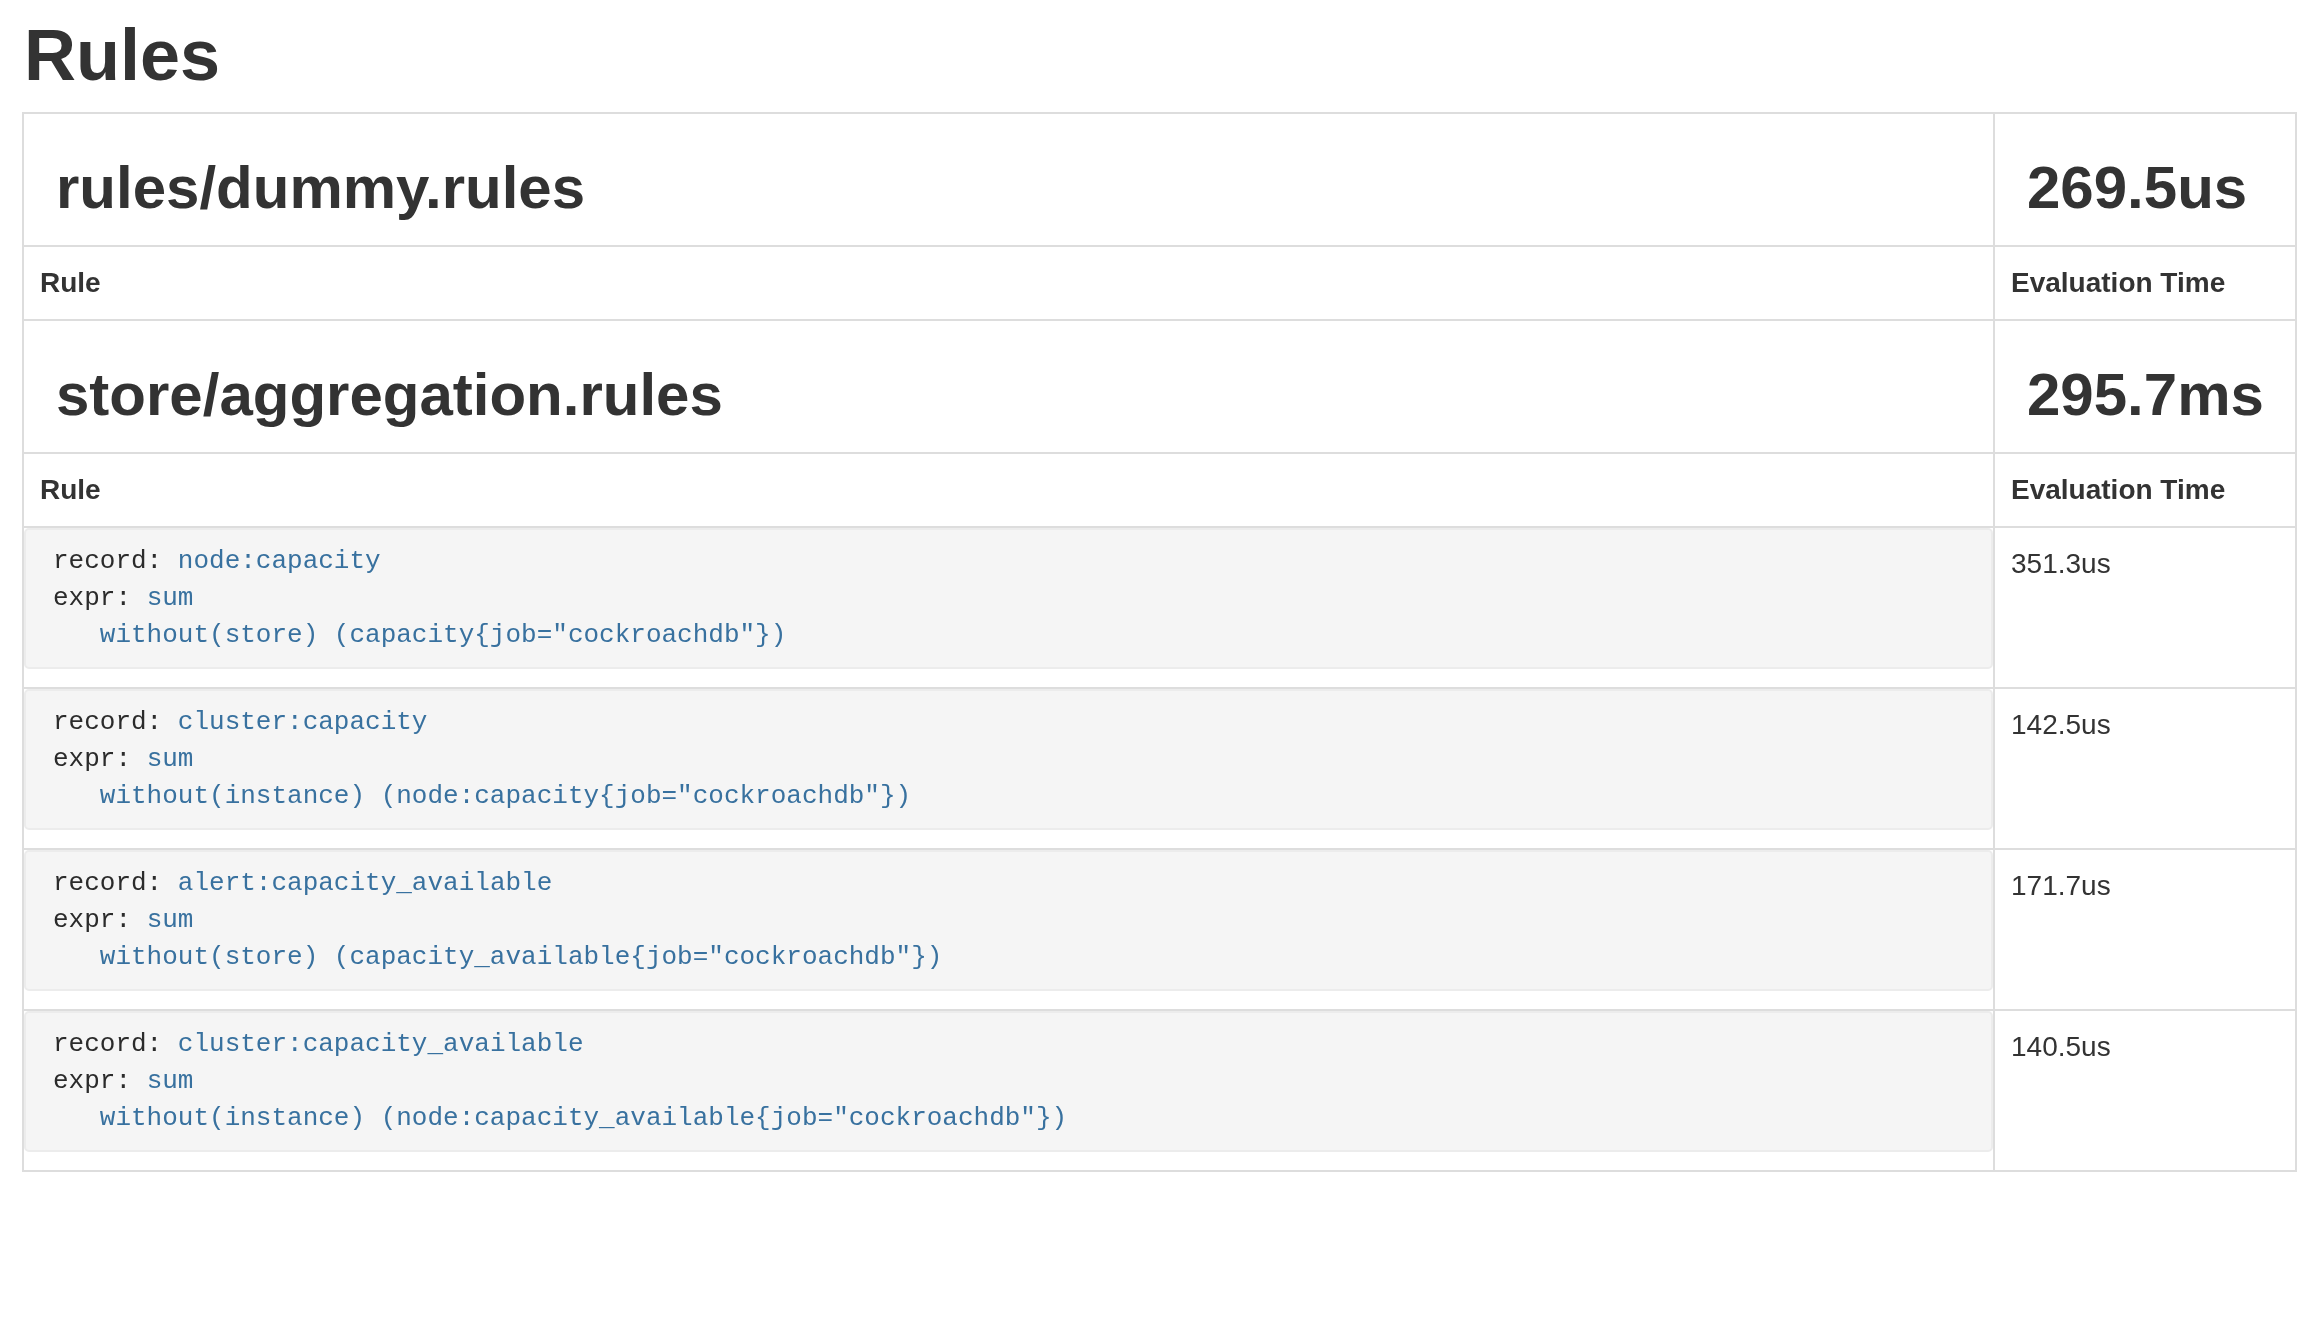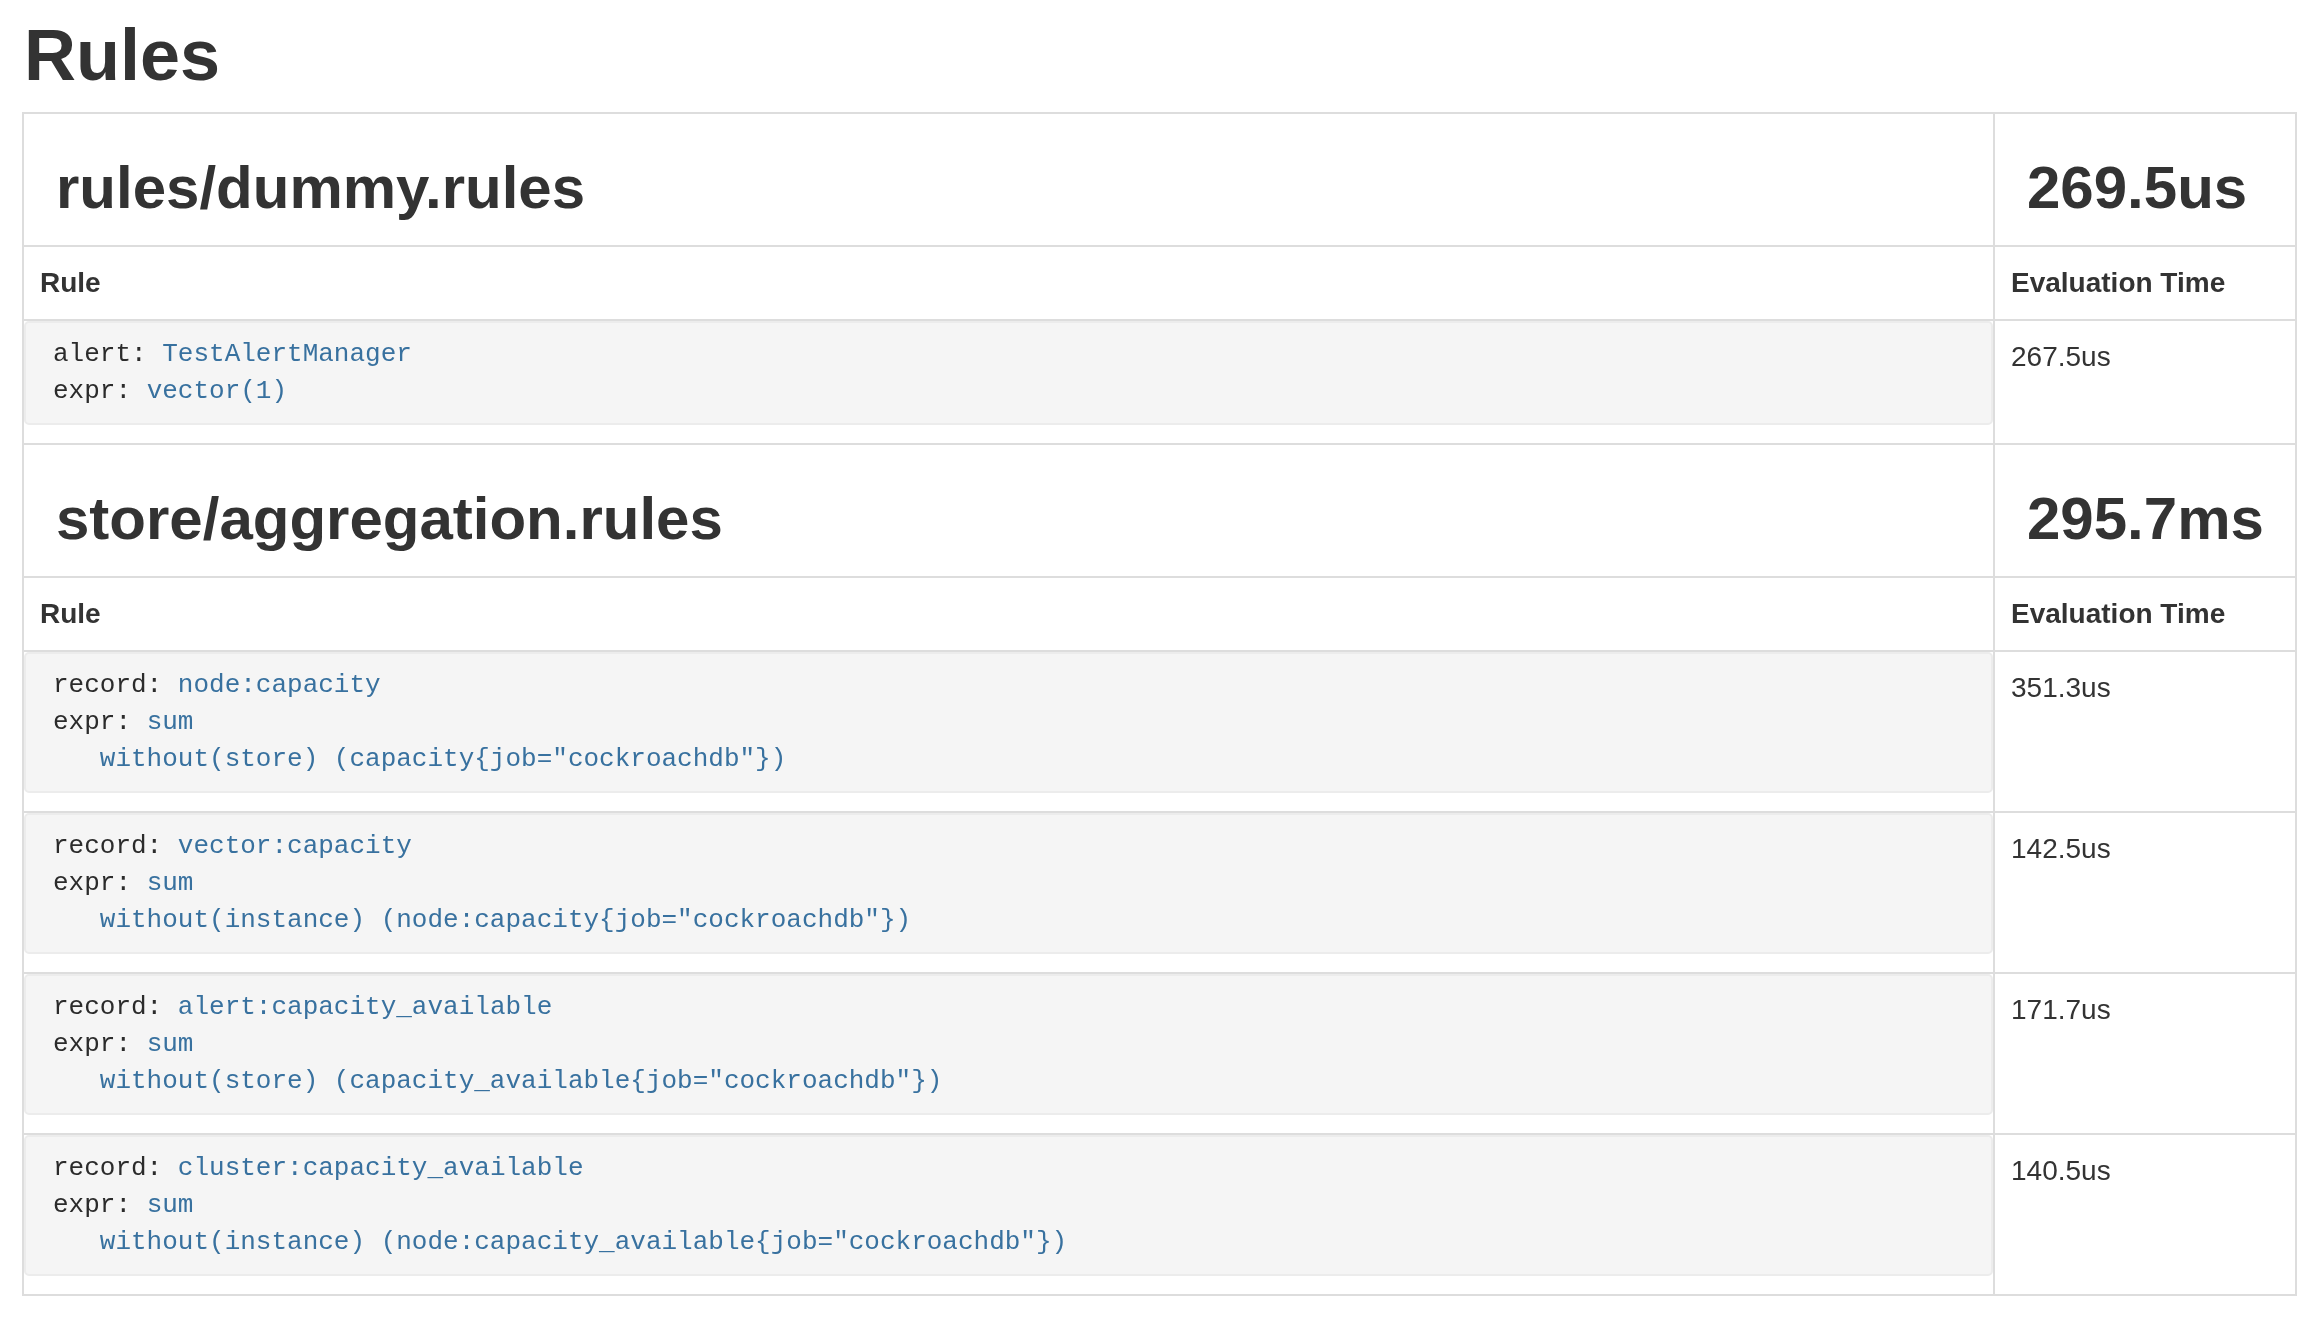--- a/index.html
+++ b/index.html
@@ -94,27 +94,20 @@
             <h2>rules/dummy.rules</h2>
           </td>
           <td class="group-cell">
             <h2>269.5us</h2>
           </td>
         </tr>
         <tr class="column-header-row">
           <th>Rule</th>
           <th>Evaluation Time</th>
         </tr>
-        <tr class="rule-row">
-          <td class="rule-cell">
-            <pre><span class="rule-key">alert: </span><a class="rule-link" href="#">TestAlertManager</a><span class="rule-key">
-expr: </span><a class="rule-link" href="#">vector(1)</a></pre>
-          </td>
-          <td class="time-cell">267.5us</td>
-        </tr>
         <tr class="group-header-row">
           <td class="group-cell">
             <h2>store/aggregation.rules</h2>
           </td>
           <td class="group-cell">
             <h2>295.7ms</h2>
           </td>
         </tr>
         <tr class="column-header-row">
           <th>Rule</th>
@@ -123,21 +116,21 @@
         <tr class="rule-row">
           <td class="rule-cell">
             <pre><span class="rule-key">record: </span><a class="rule-link" href="#">node:capacity</a><span class="rule-key">
 expr: </span><a class="rule-link" href="#">sum
    without(store) (capacity{job="cockroachdb"})</a></pre>
           </td>
           <td class="time-cell">351.3us</td>
         </tr>
         <tr class="rule-row">
           <td class="rule-cell">
-            <pre><span class="rule-key">record: </span><a class="rule-link" href="#">vector:capacity</a><span class="rule-key">
+            <pre><span class="rule-key">record: </span><a class="rule-link" href="#">cluster:capacity</a><span class="rule-key">
 expr: </span><a class="rule-link" href="#">sum
    without(instance) (node:capacity{job="cockroachdb"})</a></pre>
           </td>
           <td class="time-cell">142.5us</td>
         </tr>
         <tr class="rule-row">
           <td class="rule-cell">
             <pre><span class="rule-key">record: </span><a class="rule-link" href="#">alert:capacity_available</a><span class="rule-key">
 expr: </span><a class="rule-link" href="#">sum
    without(store) (capacity_available{job="cockroachdb"})</a></pre>

